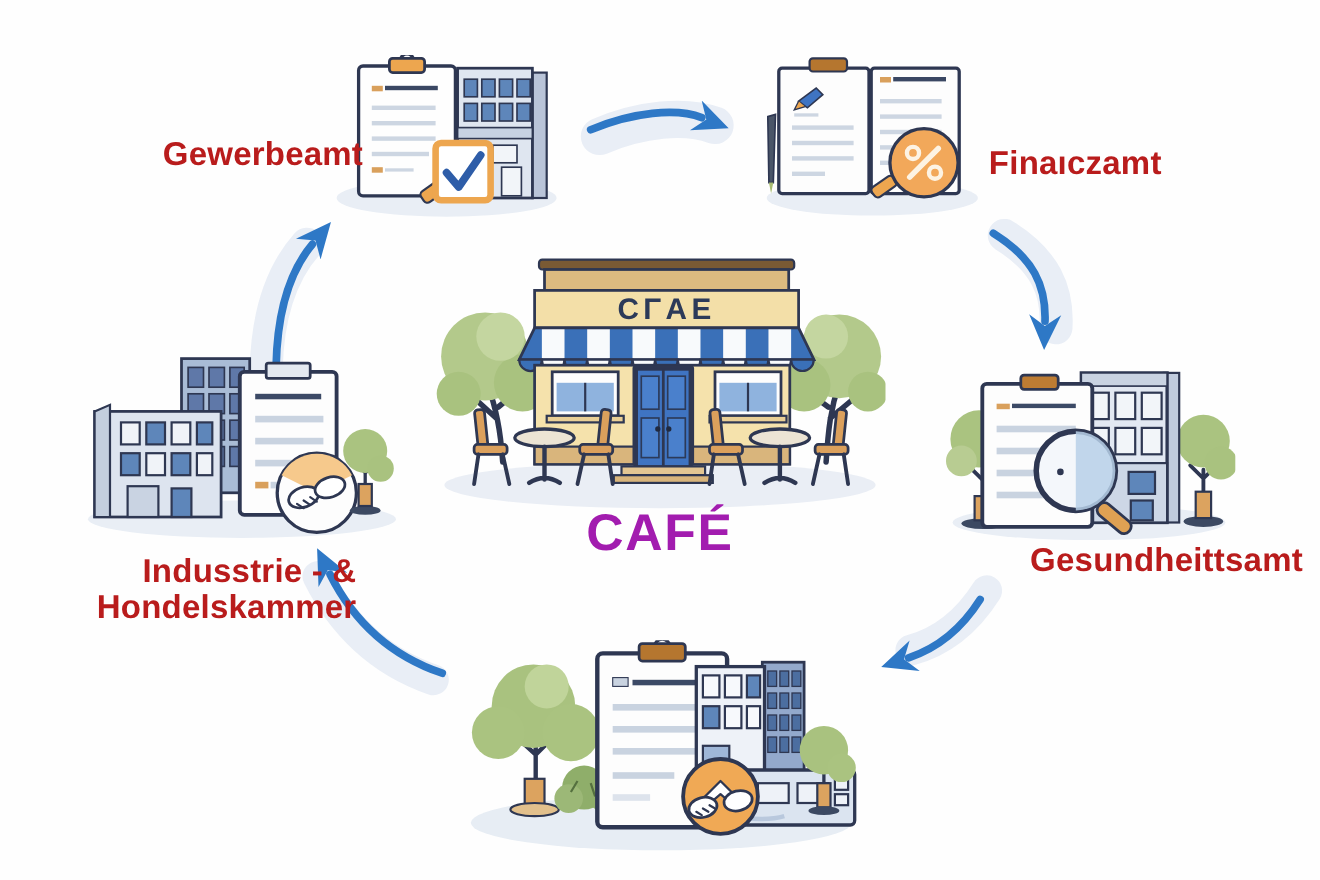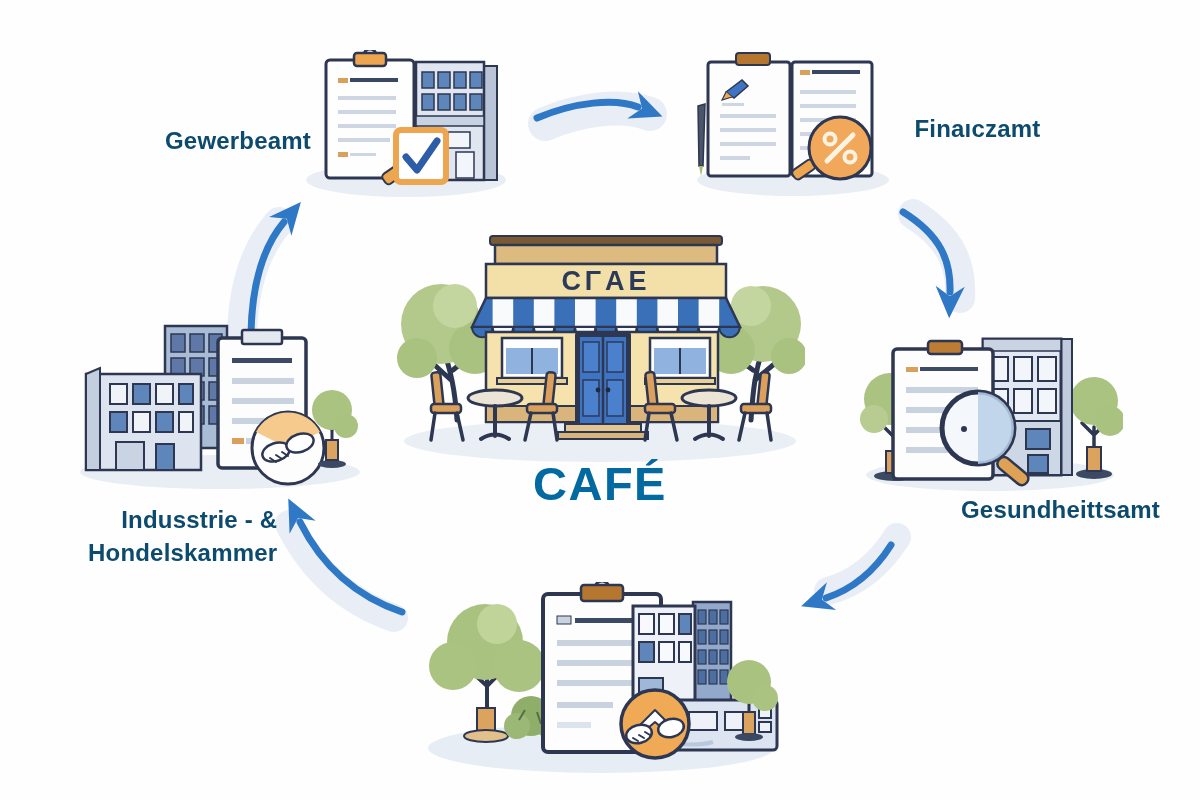--- a/index.html
+++ b/index.html
@@ -2,27 +2,27 @@
 <html><head>
 <meta charset="utf-8">
 <style>
   html,body{margin:0;padding:0;background:#ffffff;}
   #stage{
     position:relative;width:1200px;height:800px;overflow:hidden;background:#fefefe;
     font-family:"Liberation Sans", sans-serif;
   }
   .abs{position:absolute;}
   .label{
-    position:absolute;font-weight:bold;color:#0c4a6e;font-size:24px;line-height:33px;
+    position:absolute;font-weight:bold;color:#b91c1c;font-size:30px;line-height:33px;
     letter-spacing:0.2px;white-space:nowrap;
   }
   .label.center{text-align:center;}
   #title{
     position:absolute;left:350px;top:456px;width:500px;text-align:center;
-    font-weight:bold;color:#0369a1;font-size:47px;line-height:55px;letter-spacing:1.5px;
+    font-weight:bold;color:#a21caf;font-size:47px;line-height:55px;letter-spacing:1.5px;
   }
   svg{display:block;}
 </style>
 </head>
 <body>
 
 <div id="stage">
 
   <svg class="abs" style="left:0;top:0" width="1200" height="800" viewBox="0 0 1200 800">
     <defs>
@@ -245,21 +245,21 @@
     <g>
       <g transform="rotate(-35 116 122)">
           <rect x="104" y="116" width="24" height="11" rx="4" fill="#eda64f" stroke="#2e3752" stroke-width="2"></rect>
         </g>
       <circle cx="152" cy="100" r="31" fill="#f2a85a" stroke="#2e3752" stroke-width="3"></circle>
       <line x1="139" y1="113" x2="165" y2="87" stroke="#fdf3e3" stroke-width="5" stroke-linecap="round"></line>
       <circle cx="142" cy="91" r="5.5" fill="none" stroke="#fdf3e3" stroke-width="4"></circle>
       <circle cx="162" cy="109" r="5.5" fill="none" stroke="#fdf3e3" stroke-width="4"></circle>
     </g>
   </svg>
-  <div class="label center" style="left:895px;top:112px;width:165px">Finaıczamt</div>
+  <div class="label center" style="left:895px;top:132px;width:165px">Finaıczamt</div>
 
   <svg class="abs" style="left:858px;top:325px" width="265" height="170" viewBox="0 0 265 170">
     <ellipse cx="132" cy="150" rx="124" ry="16" fill="#e9eef5"></ellipse>
     <g>
       <ellipse cx="36" cy="151" rx="20" ry="5" fill="#3c4962"></ellipse>
       <path d="M36,130 L36,104 M36,112 L22,98 M36,112 L50,98" stroke="#2e3752" stroke-width="3.5" fill="none" stroke-linecap="round"></path>
       <circle cx="32" cy="74" r="26" fill="#aac380"></circle>
         <circle cx="54" cy="92" r="18" fill="#a9c27f"></circle>
         <circle cx="16" cy="94" r="14" fill="#b8cc92"></circle>
       <rect x="28" y="126" width="16" height="22" fill="#dca35f" stroke="#2e3752" stroke-width="2"></rect>

